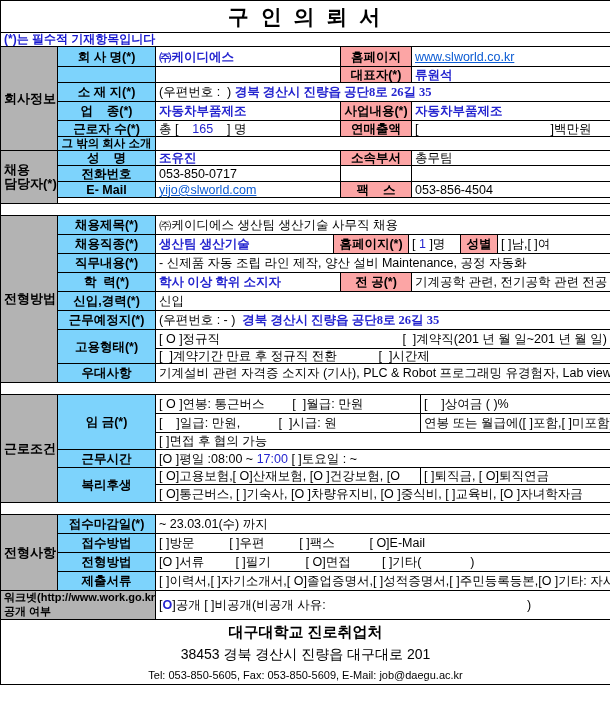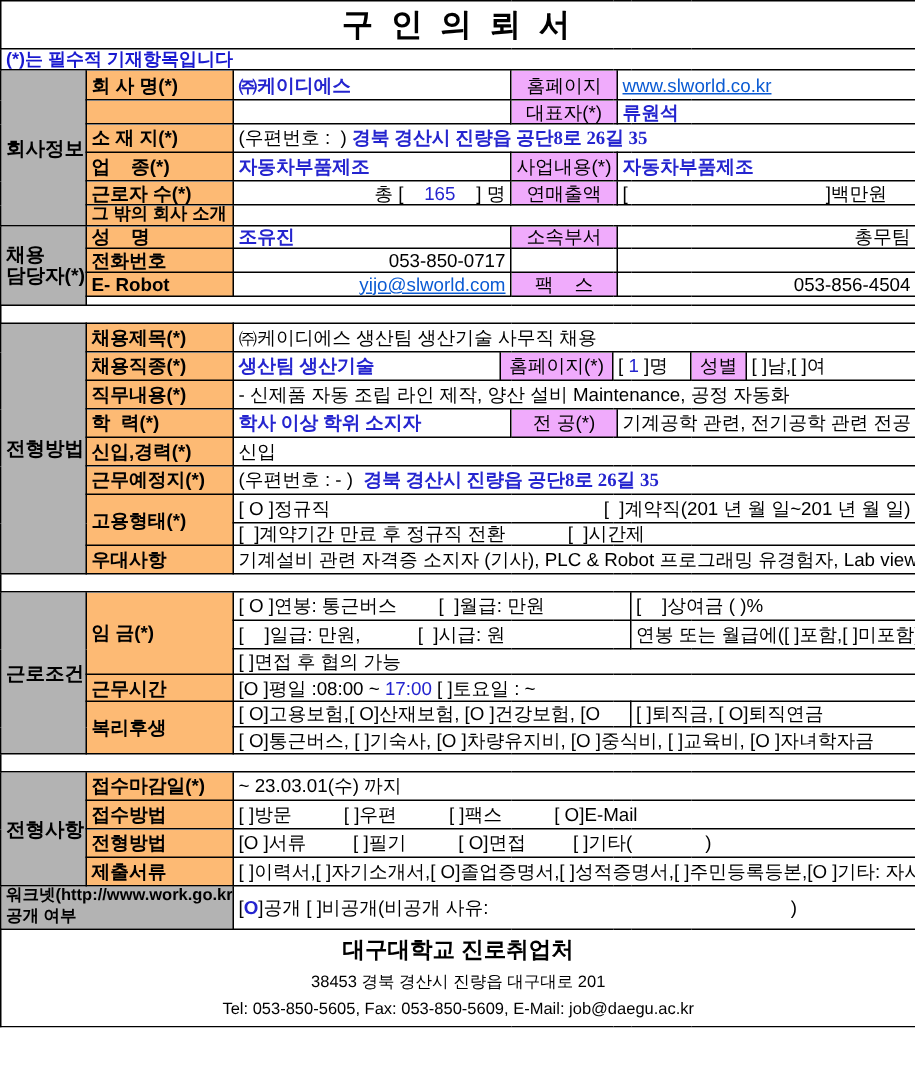--- a/index.html
+++ b/index.html
@@ -1,32 +1,32 @@
 <!DOCTYPE html>
 <html><head>
 <meta charset="utf-8">
 <style>
   html,body{margin:0;padding:0;background:#fff;}
   body{font-family:"Liberation Sans","DejaVu Sans",sans-serif;width:610px;}
   table{border-collapse:collapse;table-layout:fixed;width:610px;}
   td{border:1px solid #000;font-size:12.5px;line-height:1.12;overflow:hidden;white-space:pre;padding:0 3px;vertical-align:middle;color:#000;}
   .sec{background:#b3b3b3;font-weight:bold;font-size:13px;}
-  .lbl{background:#fdba74;font-weight:bold;}
-  .lbl2{background:#f0abfc;font-weight:normal;text-align:center;}
-  .ctr{text-align:right;}
+  .lbl{background:#7dd3fc;font-weight:bold;text-align:center;}
+  .lbl2{background:#fca5a5;font-weight:bold;text-align:center;}
+  .ctr{text-align:left;}
   .blue{color:#2525cf;font-weight:bold;font-family:Liberation Serif, serif;}
   .bnum{color:#2525cf;}
   .link{color:#0b5bd3;text-decoration:underline;cursor:pointer;}
   .trow td{font-size:21px;font-weight:bold;text-align:center;height:31px;letter-spacing:3px;}
   .nrow td{color:#1a1ad0;font-weight:bold;font-size:12px;height:13px;}
   .gap td{height:11px;border-left:1px solid #000;border-right:1px solid #000;}
   .wn{font-size:11px;font-weight:bold;background:#b3b3b3;line-height:1.25;}
   .foot{height:64px;text-align:center;white-space:normal;vertical-align:middle;}
   .foot .f1{font-weight:bold;font-size:15px;margin:2px 0 6px 0;}
-  .foot .f2{font-size:11px;margin:0 0 6px 0;}
+  .foot .f2{font-size:14px;margin:0 0 6px 0;}
   .foot .f3{font-size:11px;}
   .sp{display:inline;}
 </style>
 </head>
 <body>
 
 <table>
   <colgroup>
     <col style="width:57px">
       <col style="width:98px">
@@ -90,21 +90,21 @@
     <td colspan="2" class="lbl2">소속부서</td>
     <td colspan="4" class="ctr">총무팀</td>
   </tr>
   <tr style="height:16px">
     <td class="lbl">전화번호</td>
     <td colspan="2" class="ctr">053-850-0717</td>
     <td colspan="2"></td>
     <td colspan="4"></td>
   </tr>
   <tr style="height:16px">
-    <td class="lbl">E- Robot</td>
+    <td class="lbl">E- Mail</td>
     <td colspan="2" class="ctr"><a class="link">yijo@slworld.com</a></td>
     <td colspan="2" class="lbl2">팩    스</td>
     <td colspan="4" class="ctr">053-856-4504</td>
   </tr>
   <tr style="height:6px">
         <td colspan="9"></td>
       </tr>
 
   <tr class="gap">
         <td colspan="10" style="border-left:1px solid #000;border-right:1px solid #000"></td>

